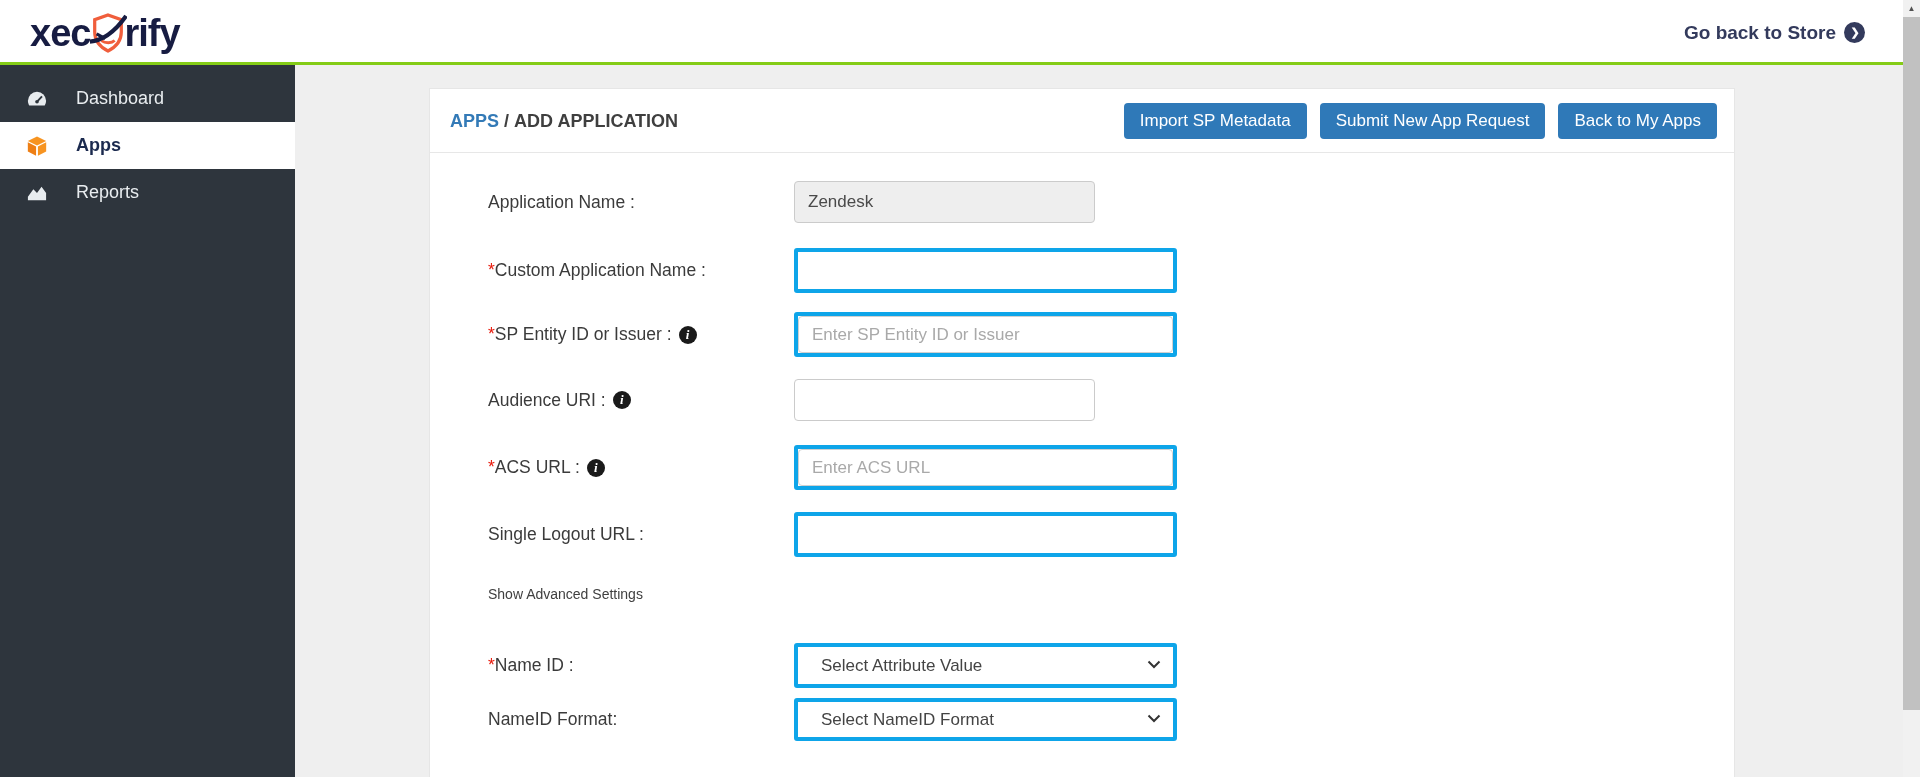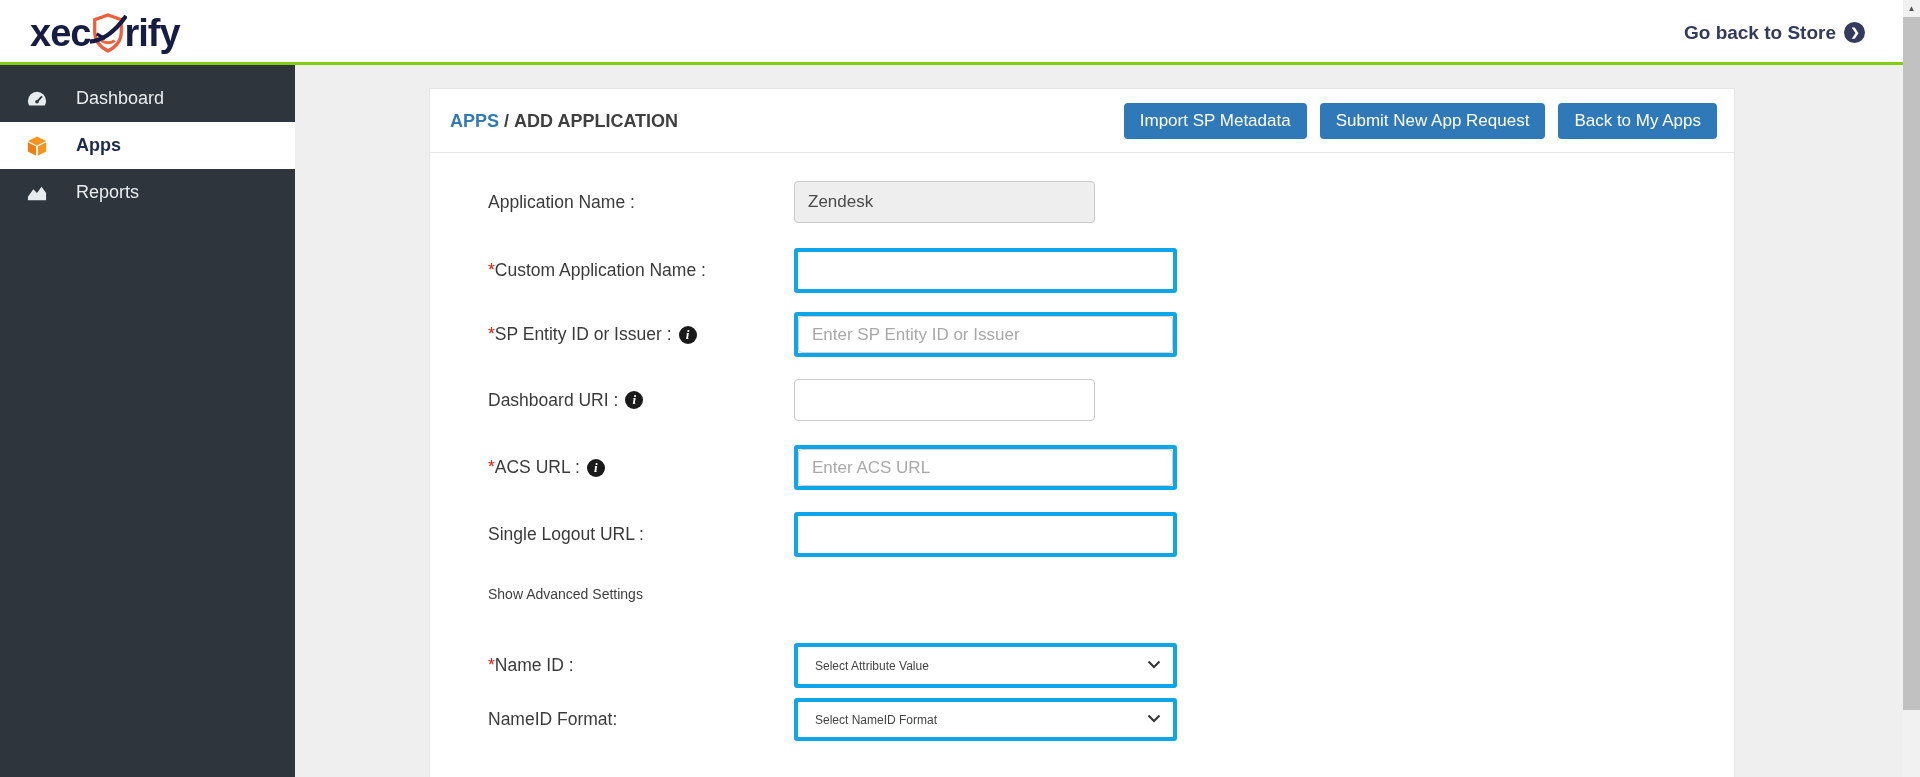--- a/index.html
+++ b/index.html
@@ -36,21 +36,21 @@
   .req { color:#e8190b; }
   .info-dot { width:18px; height:18px; border-radius:50%; background:#1a1a1a; color:#ffffff; display:inline-flex; align-items:center; justify-content:center; font-size:13px; font-weight:bold; font-family:"Liberation Serif", serif; font-style:italic; cursor:pointer; }
   .field { position:absolute; left:364px; }
   .t-input { width:301px; height:42px; border:1px solid #cbcbcb; border-radius:4px; padding:0 13px; font-size:17px; color:#444; font-family:"Liberation Sans", sans-serif; outline:none; }
   .t-input::placeholder { color:#a9a9a9; }
   .t-input.disabled { background:#eeeeee; color:#4a4a4a; }
   .err-wrap { border:4px solid #0ea5e9; border-radius:3px; background:#ffffff; width:383px; }
   .err-wrap .inner { width:100%; height:37px; border:none; border-radius:2px; padding:0 13px; font-size:17px; color:#444; font-family:"Liberation Sans", sans-serif; outline:none; }
   .err-wrap .inner.bordered { border:1px solid #d0d0d0; border-radius:4px; height:37px; }
   .err-wrap .inner::placeholder { color:#a9a9a9; }
-  .sel { width:100%; height:37px; display:flex; align-items:center; padding:0 17px; font-size:12px; color:#444; position:relative; cursor:pointer; background:#fff; }
+  .sel { width:100%; height:37px; display:flex; align-items:center; padding:0 23px; font-size:17px; color:#444; position:relative; cursor:pointer; background:#fff; }
   .sel svg { position:absolute; right:12px; top:13px; }
   .adv-link { position:absolute; left:58px; top:497px; font-size:14px; font-weight:normal; color:#404040; cursor:pointer; }
 
   
   .scrollbar { position:absolute; right:0; top:0; width:17px; height:777px; background:#f1f1f1; z-index:9; }
   .scroll-arrow { position:absolute; top:0; left:0; width:17px; height:17px; display:flex; align-items:center; justify-content:center; font-size:8px; color:#505050; cursor:pointer; }
   .scroll-thumb { position:absolute; top:17px; left:0; width:17px; height:693px; background:#c1c1c1; cursor:pointer; }
 </style>
 </head>
 <body>
@@ -137,21 +137,21 @@
 
     <div class="row-label" style="top:223px; height:45px;">
       <span><span class="req">*</span><span>SP Entity ID or Issuer :</span></span>
       <span class="info-dot">i</span>
     </div>
     <div class="field err-wrap" style="top:223px;">
       <input class="inner bordered" placeholder="Enter SP Entity ID or Issuer" style="">
     </div>
 
     <div class="row-label" style="top:290px; height:42px;">
-      <span>Dashboard URI :</span>
+      <span>Audience URI :</span>
       <span class="info-dot">i</span>
     </div>
     <div class="field" style="top:290px;">
       <input class="t-input" style="">
     </div>
 
     <div class="row-label" style="top:356px; height:45px;">
       <span><span class="req">*</span><span>ACS URL :</span></span>
       <span class="info-dot">i</span>
     </div>

